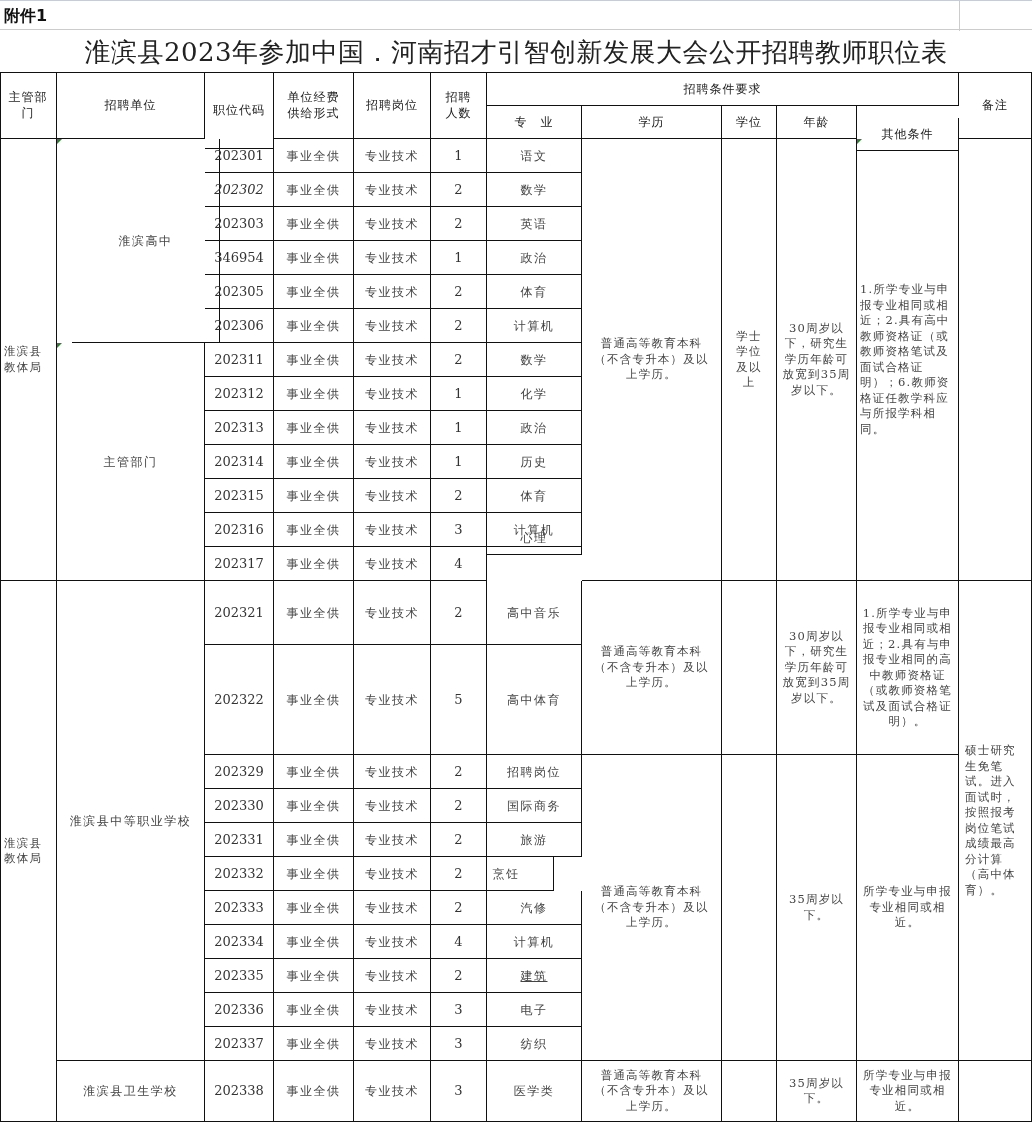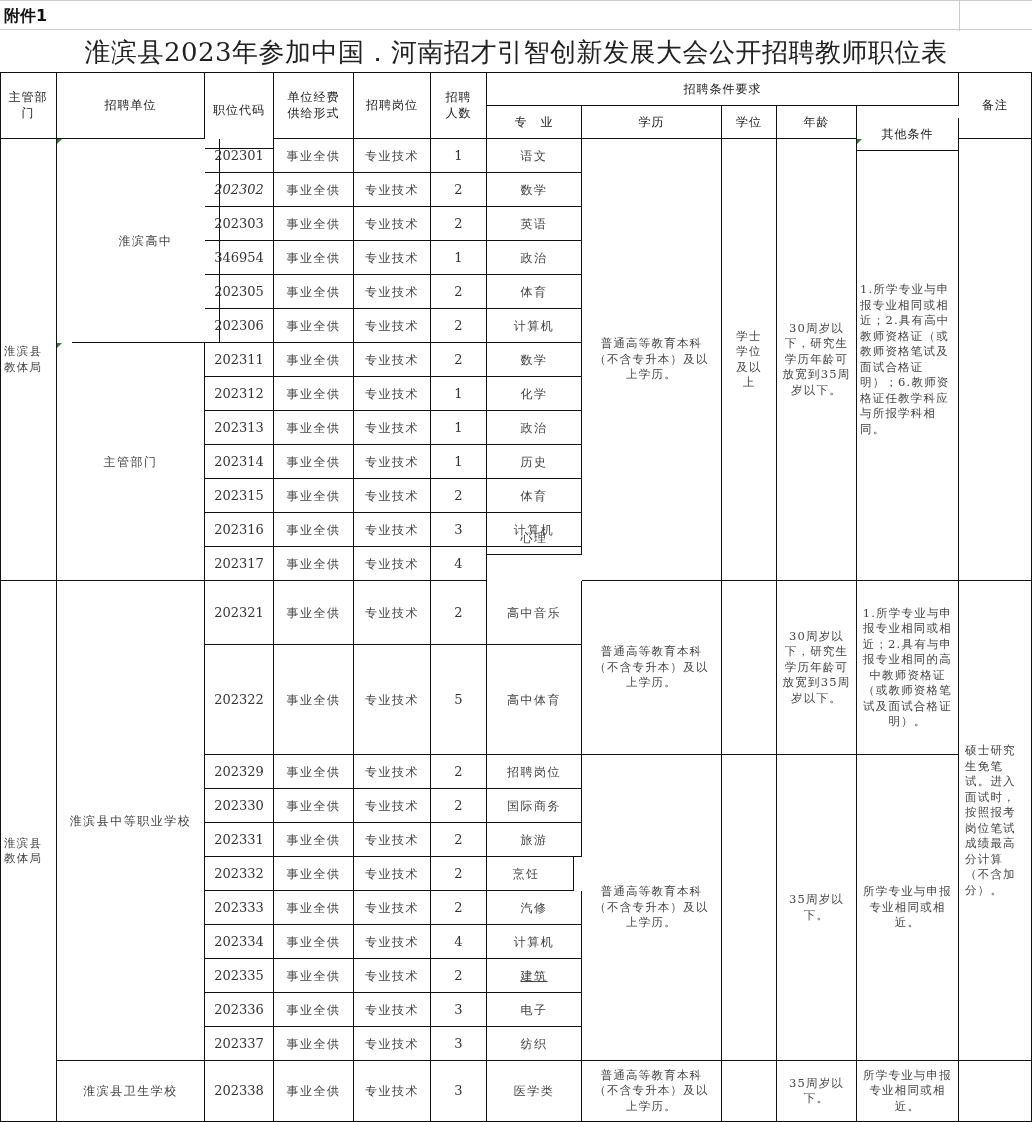--- a/index.html
+++ b/index.html
@@ -128,21 +128,21 @@
 <div class="cell para" style="left:582px;top:581px;width:140px;height:174px;padding:0 12px;">普通高等教育本科（不含专升本）及以上学历。</div>
 <div class="cell para" style="left:722px;top:581px;width:55px;height:174px;"></div>
 <div class="cell para" style="left:777px;top:581px;width:80px;height:174px;padding:0 4px;">30周岁以下，研究生学历年龄可放宽到35周岁以下。</div>
 <div class="cell para" style="left:857px;top:581px;width:102px;height:174px;padding:0 3px;">1.所学专业与申报专业相同或相近；2.具有与申报专业相同的高中教师资格证（或教师资格笔试及面试合格证明）。</div>
 
 <div class="cell para" style="left:582px;top:755px;width:140px;height:306px;padding:0 12px;">普通高等教育本科（不含专升本）及以上学历。</div>
 <div class="cell para" style="left:722px;top:755px;width:55px;height:306px;"></div>
 <div class="cell para" style="left:777px;top:755px;width:80px;height:306px;padding:0 4px;">35周岁以下。</div>
 <div class="cell para" style="left:857px;top:755px;width:102px;height:306px;padding:0 3px;">所学专业与申报专业相同或相近。</div>
 
-<div class="cell para left" style="left:959px;top:581px;width:73px;height:480px;padding:0 6px;">硕士研究生免笔试。进入面试时，按照报考岗位笔试成绩最高分计算（不含加分）。</div>
+<div class="cell para left" style="left:959px;top:581px;width:73px;height:480px;padding:0 6px;">硕士研究生免笔试。进入面试时，按照报考岗位笔试成绩最高分计算（高中体育）。</div>
 
 <div class="cell para" style="left:582px;top:1061px;width:140px;height:61px;padding:0 12px;">普通高等教育本科（不含专升本）及以上学历。</div>
 <div class="cell para" style="left:722px;top:1061px;width:55px;height:61px;"></div>
 <div class="cell para" style="left:777px;top:1061px;width:80px;height:61px;padding:0 2px;">35周岁以下。</div>
 <div class="cell para" style="left:857px;top:1061px;width:102px;height:61px;padding:0 2px;">所学专业与申报专业相同或相近。</div>
 <div class="cell" style="left:959px;top:1061px;width:73px;height:61px;"></div>
 
 <div id="g2rows">
     <div class="cell num" style="left: 205px; top: 581px; width: 69px; height: 64px;">202321</div>
     <div class="cell " style="left: 274px; top: 581px; width: 80px; height: 64px;">事业全供</div>
@@ -166,21 +166,21 @@
     <div class="cell " style="left: 487px; top: 789px; width: 95px; height: 34px;">国际商务</div>
     <div class="cell num" style="left: 205px; top: 823px; width: 69px; height: 34px;">202331</div>
     <div class="cell " style="left: 274px; top: 823px; width: 80px; height: 34px;">事业全供</div>
     <div class="cell " style="left: 354px; top: 823px; width: 77px; height: 34px;">专业技术</div>
     <div class="cell num" style="left: 431px; top: 823px; width: 56px; height: 34px;">2</div>
     <div class="cell " style="left: 487px; top: 823px; width: 95px; height: 34px;">旅游</div>
     <div class="cell num" style="left: 205px; top: 857px; width: 69px; height: 34px;">202332</div>
     <div class="cell " style="left: 274px; top: 857px; width: 80px; height: 34px;">事业全供</div>
     <div class="cell " style="left: 354px; top: 857px; width: 77px; height: 34px;">专业技术</div>
     <div class="cell num" style="left: 431px; top: 857px; width: 56px; height: 34px;">2</div>
-    <div class="cell " style="left: 479px; top: 857px; width: 95px; height: 34px;">烹饪</div>
+    <div class="cell " style="left: 459px; top: 857px; width: 95px; height: 34px;">烹饪</div>
     <div class="cell num" style="left: 205px; top: 891px; width: 69px; height: 34px;">202333</div>
     <div class="cell " style="left: 274px; top: 891px; width: 80px; height: 34px;">事业全供</div>
     <div class="cell " style="left: 354px; top: 891px; width: 77px; height: 34px;">专业技术</div>
     <div class="cell num" style="left: 431px; top: 891px; width: 56px; height: 34px;">2</div>
     <div class="cell " style="left: 487px; top: 891px; width: 95px; height: 34px;">汽修</div>
     <div class="cell num" style="left: 205px; top: 925px; width: 69px; height: 34px; text-align: right;">202334</div>
     <div class="cell " style="left: 274px; top: 925px; width: 80px; height: 34px;">事业全供</div>
     <div class="cell " style="left: 354px; top: 925px; width: 77px; height: 34px;">专业技术</div>
     <div class="cell num" style="left: 431px; top: 925px; width: 56px; height: 34px;">4</div>
     <div class="cell " style="left: 487px; top: 925px; width: 95px; height: 34px;">计算机</div>

